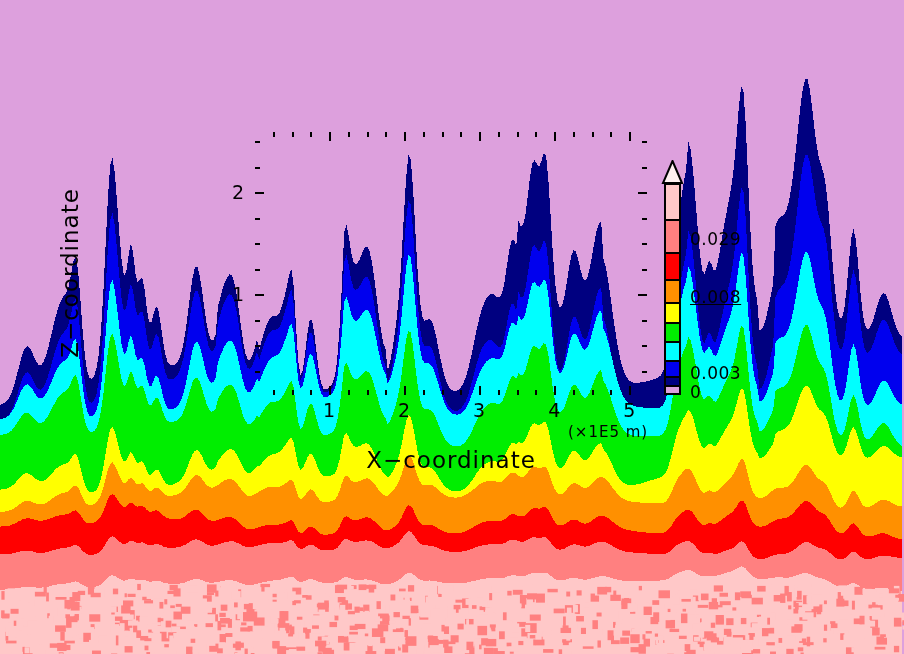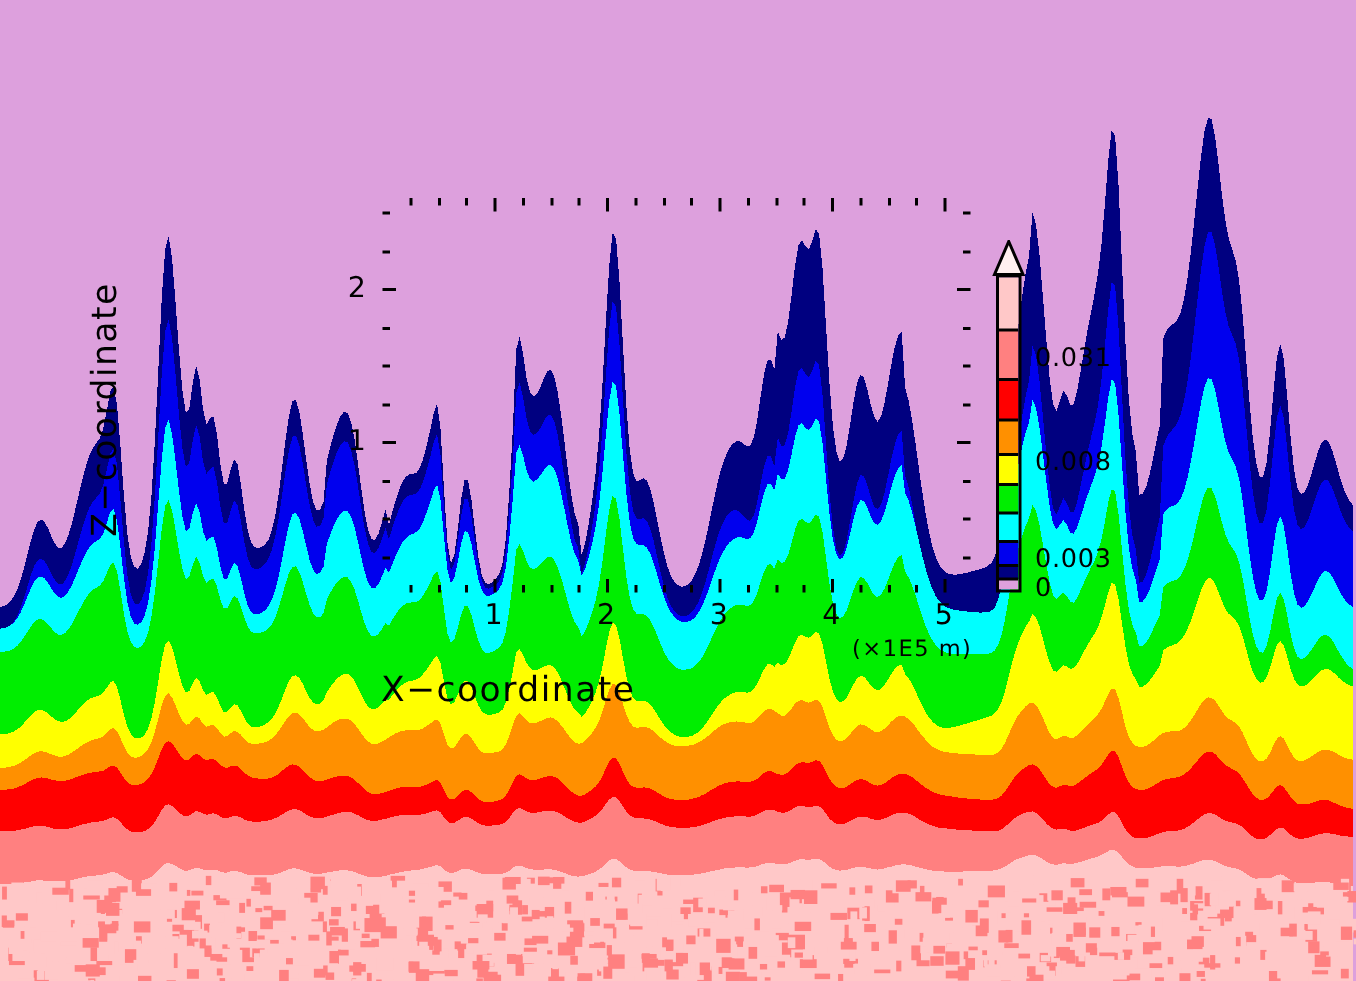--- a/index.html
+++ b/index.html
@@ -5,21 +5,21 @@
   html,body{margin:0;padding:0;background:#ffffff;}
   body{width:904px;height:654px;position:relative;
        font-family:"DejaVu Sans","Liberation Sans",sans-serif;
        color:#000;overflow:hidden;}
   .abs{position:absolute;}
   #title{left:0;top:56px;width:904px;text-align:center;
          font-size:25px;letter-spacing:2px;white-space:pre;
          transform:translateX(-44px);}
   #yunit{left:160px;top:92px;font-size:15px;letter-spacing:1px;white-space:pre;}
   #xunit{left:568px;top:423px;font-size:15px;letter-spacing:1px;white-space:pre;}
-  #xaxis-title{left:254px;top:447px;width:394px;text-align:left;
+  #xaxis-title{left:254px;top:447px;width:394px;text-align:center;
                font-size:23px;letter-spacing:1px;white-space:pre;}
   #yaxis-title{left:-60px;top:260px;width:260px;text-align:center;
                font-size:23px;letter-spacing:1px;white-space:pre;
                transform:rotate(-90deg);transform-origin:center center;}
   #timestamp{left:657px;top:126px;font-size:15px;letter-spacing:.5px;white-space:pre;}
 
   #plot{left:254px;top:131px;width:394px;height:265px;
         border:2px solid #000;box-sizing:border-box;
         background:#dda0dd;overflow:hidden;}
   #field{position:absolute;left:0;top:0;width:100%;height:100%;display:block;}
@@ -1053,17 +1053,17 @@
     <div class="cband" style="background: rgb(0, 0, 0); bottom: calc(7.5% - 1px); height: 2px;"></div>
     <div class="cband" style="background: rgb(0, 0, 0); bottom: calc(15.5% - 1px); height: 2px;"></div>
     <div class="cband" style="background: rgb(0, 0, 0); bottom: calc(24.5% - 1px); height: 2px;"></div>
     <div class="cband" style="background: rgb(0, 0, 0); bottom: calc(33.5% - 1px); height: 2px;"></div>
     <div class="cband" style="background: rgb(0, 0, 0); bottom: calc(43.5% - 1px); height: 2px;"></div>
     <div class="cband" style="background: rgb(0, 0, 0); bottom: calc(54.5% - 1px); height: 2px;"></div>
     <div class="cband" style="background: rgb(0, 0, 0); bottom: calc(67.5% - 1px); height: 2px;"></div>
     <div class="cband" style="background: rgb(0, 0, 0); bottom: calc(83% - 1px); height: 2px;"></div>
   </div>
 <div id="cbar-labels">
-    <div class="clabel" style="top: 239.18px;">0.031</div>
-    <div class="clabel" style="top: 308px;">0.008</div>
+    <div class="clabel" style="top: 239.18px;">0.029</div>
+    <div class="clabel" style="top: 297px; text-decoration: underline;">0.008</div>
     <div class="clabel" style="top: 372.74px;">0.003</div>
     <div class="clabel" style="top: 391.82px;">0</div>
   </div>
 
 </body></html>

